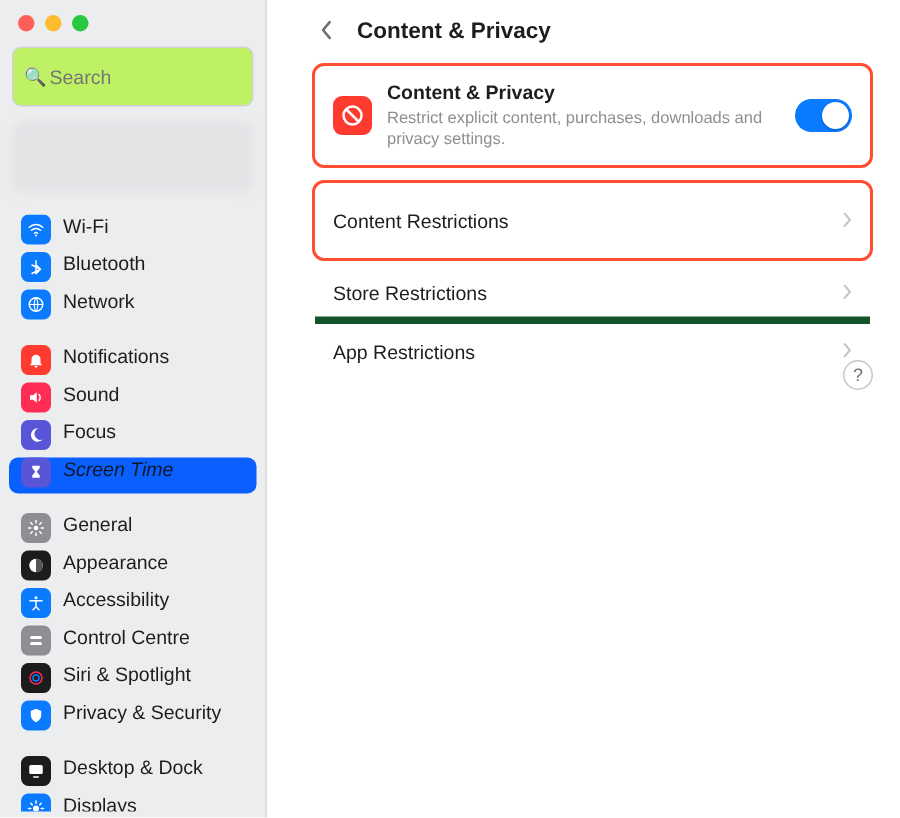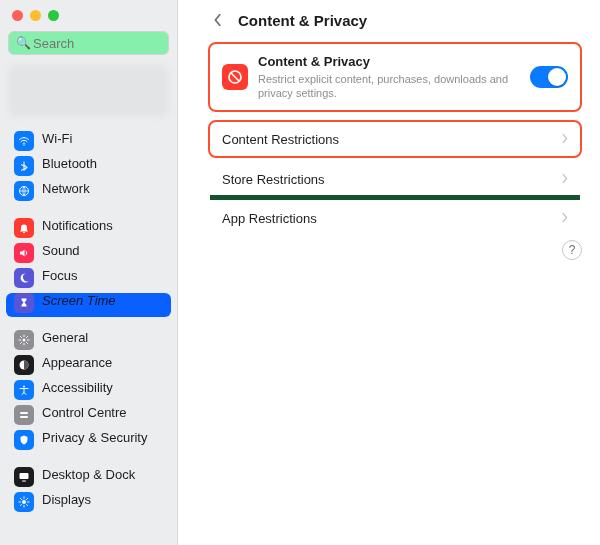--- a/index.html
+++ b/index.html
@@ -6,21 +6,21 @@
   html, body { width: 600px; height: 545px; font-family: -apple-system, "Helvetica Neue", Arial, sans-serif; font-size: 13px; color: #1d1d1f; background: #fff; overflow: hidden; }
   .window { display: flex; width: 600px; height: 545px; }
 
   
   .sidebar { width: 178px; height: 545px; background: #ecedee; border-right: 1px solid #d9d9d9; display: flex; flex-direction: column; padding-bottom: 4px; }
   .traffic { display: flex; gap: 7px; padding: 10px 12px 8px; }
   .dot { width: 11px; height: 11px; border-radius: 50%; }
   .dot.red { background: #ff5f57; } .dot.yellow { background: #febc2e; } .dot.green { background: #28c840; }
   .search-wrap { margin: 2px 8px 10px; position: relative; }
   .search-wrap .mag { position: absolute; left: 8px; top: 50%; transform: translateY(-50%); color: #8e8e93; font-size: 12px; }
-  .search { width: 100%; height: 24px; border: 1px solid #d1d1d6; border-radius: 6px; background: #86efac; padding: 0 8px 0 24px; font-size: 13px; color: #6e6e73; outline: none; }
+  .search { width: 100%; height: 40px; border: 1px solid #d1d1d6; border-radius: 6px; background: #bef264; padding: 0 8px 0 24px; font-size: 13px; color: #6e6e73; outline: none; }
 
   .profile { margin: 0 8px 14px; height: 52px; background: #dcdde0; border-radius: 8px; filter: blur(3px); opacity: .55; }
 
   .nav-list { list-style: none; padding: 0 6px; overflow: hidden; }
   .nav-item { display: flex; align-items: flex-start; gap: 8px; height: 24px; border-radius: 6px; padding: 0 8px; margin-bottom: 1px; cursor: default; }
   .nav-item.selected { background: #0a60ff; color: #0f172a; font-style: italic; }
   .nav-item .nav-label { font-size: 13px; }
   .nav-sep { height: 12px; }
 
   .nicon { width: 20px; height: 20px; border-radius: 5px; display: flex; align-items: center; justify-content: center; font-size: 11px; color: #fff; flex: 0 0 20px; }
@@ -42,21 +42,21 @@
   .card .title { font-size: 13px; font-weight: 600; line-height: 1.2; }
   .card .desc { font-size: 11px; color: #8e8e93; line-height: 1.3; margin-top: 2px; }
 
   .switch { width: 38px; height: 22px; border-radius: 11px; background: #0a7aff; position: relative; flex: 0 0 38px; cursor: default; }
   .switch .knob { position: absolute; width: 18px; height: 18px; border-radius: 50%; background: #fff; top: 2px; right: 2px; box-shadow: 0 1px 2px rgba(0,0,0,.2); }
 
   .list { margin-top: 4px; }
   .row { display: flex; align-items: center; justify-content: space-between; height: 36px; padding: 0 12px; font-size: 13px; cursor: default; border-bottom: 5px solid #14532d; margin: 0 2px; }
   .row .chev { color: #c5c5c9; }
   .row .chev svg { width: 7px; height: 11px; }
-  .row.hi { border: 2px solid #ff4d2f; border-radius: 8px; margin: 0 0 6px 0; height: 38px; }
+  .row.hi { border: 2px solid #ff4d2f; border-radius: 8px; margin: 0 0 6px 0; height: 54px; }
   .row:last-child { border-bottom: none; }
 
   .help { position: absolute; right: 18px; top: 240px; width: 20px; height: 20px; border: 1px solid #c7c7cc; border-radius: 50%; display: flex; align-items: center; justify-content: center; font-size: 12px; color: #6e6e73; background: #fff; cursor: default; }
 </style>
 </head>
 <body>
 
 <svg width="0" height="0" style="position:absolute">
   <symbol id="i-chev-left" viewBox="0 0 10 16">
       <path d="M7 2 L2 8 L7 14" fill="none" stroke="currentColor" stroke-width="2" stroke-linecap="round" stroke-linejoin="round"></path>
@@ -226,20 +226,28 @@
           </span>
           <span class="nav-label">Accessibility</span>
         </li>
         <li class="nav-item">
           <span class="nicon bg-gray">
             <svg>
               <use href="#i-control"></use>
             </svg>
           </span>
           <span class="nav-label">Control Centre</span>
+        </li>
+        <li class="nav-item">
+          <span class="nicon bg-black">
+            <svg>
+              <use href="#i-siri"></use>
+            </svg>
+          </span>
+          <span class="nav-label">Siri &amp; Spotlight</span>
         </li>
         <li class="nav-item">
           <span class="nicon bg-blue">
             <svg>
               <use href="#i-privacy"></use>
             </svg>
           </span>
           <span class="nav-label">Privacy &amp; Security</span>
         </li>
         <li class="nav-sep"></li>

